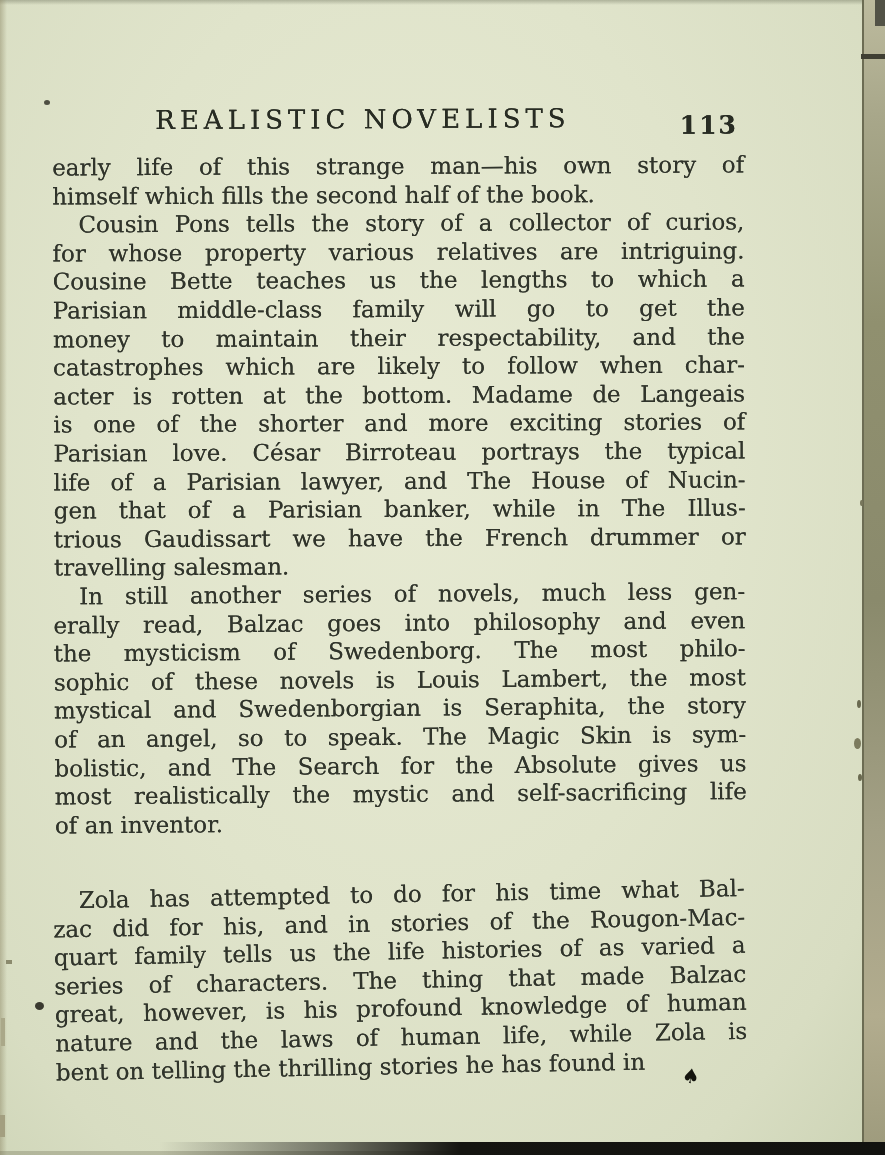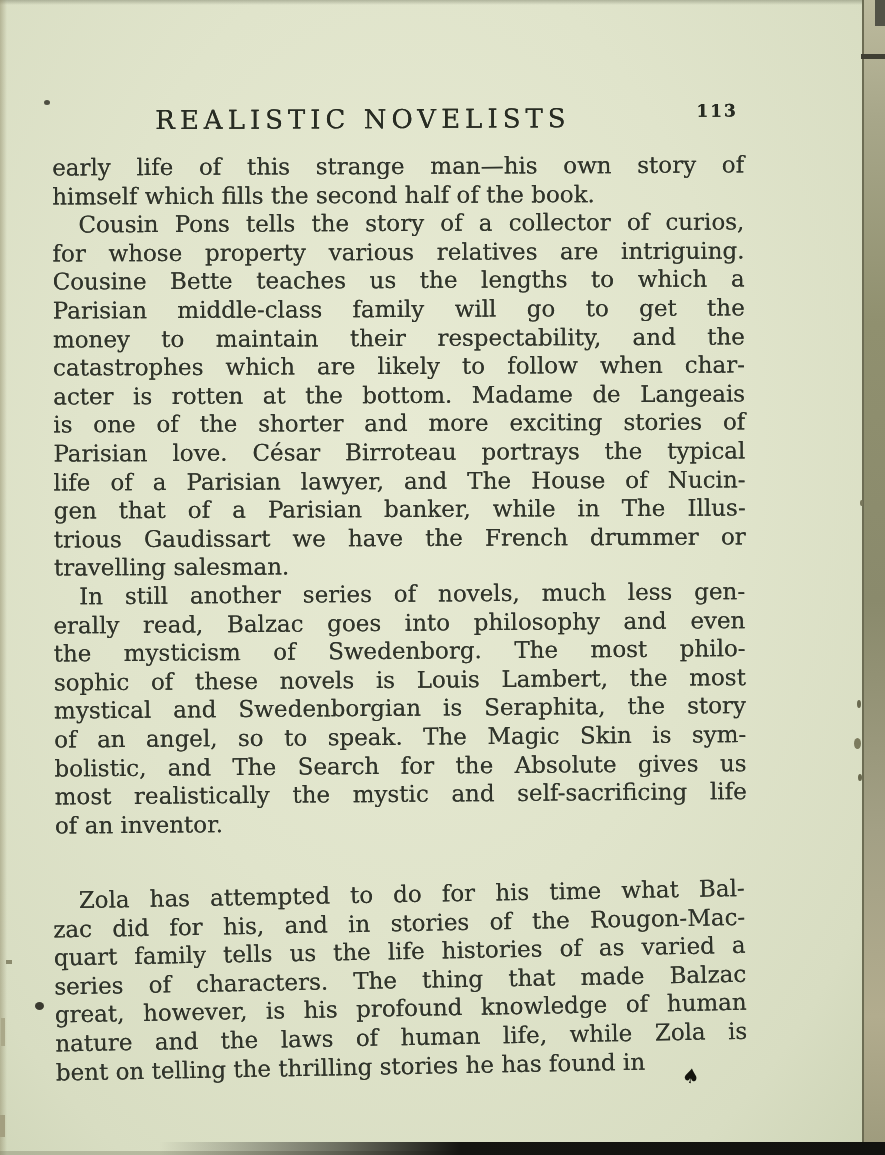--- a/index.html
+++ b/index.html
@@ -48,22 +48,22 @@
   .hdr{
     position:relative;height:52px;
     font-size:26px;letter-spacing:5px;
     color:#282c23;
     text-shadow:0 0 .5px #282c23;
   }
   .hdr .title{
     position:absolute;left:0;right:70px;text-align:center;top:4px;
   }
   .hdr .pnum{
-    position:absolute;right:6px;top:2px;
-    font-size:17px;letter-spacing:2px;font-weight:bold;
+    position:absolute;right:6px;top:12px;
+    font-size:25px;letter-spacing:2px;font-weight:bold;
   }
   .text-block{
     font-size:23px;line-height:28.6px;
     text-shadow:0 0 .5px rgba(48,52,43,.85);
   }
   .para{margin:0;}
   .para.gap{margin-top:47px;}
   .para:nth-of-type(3){transform:rotate(-0.2deg);transform-origin:0 100%;}
   .para:nth-of-type(4){transform:rotate(-0.8deg);transform-origin:0 100%;}
   .line{text-align:justify;text-align-last:justify;}

